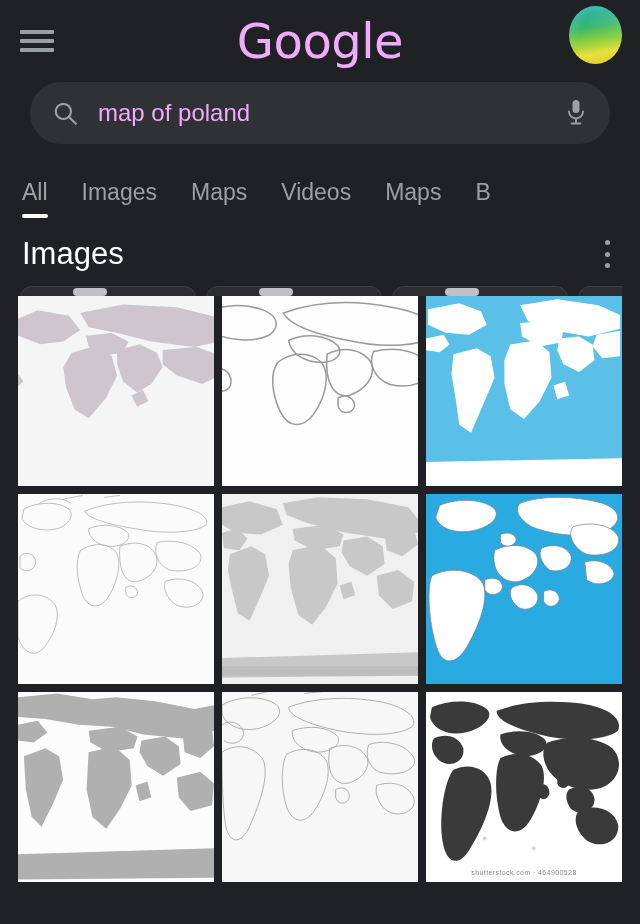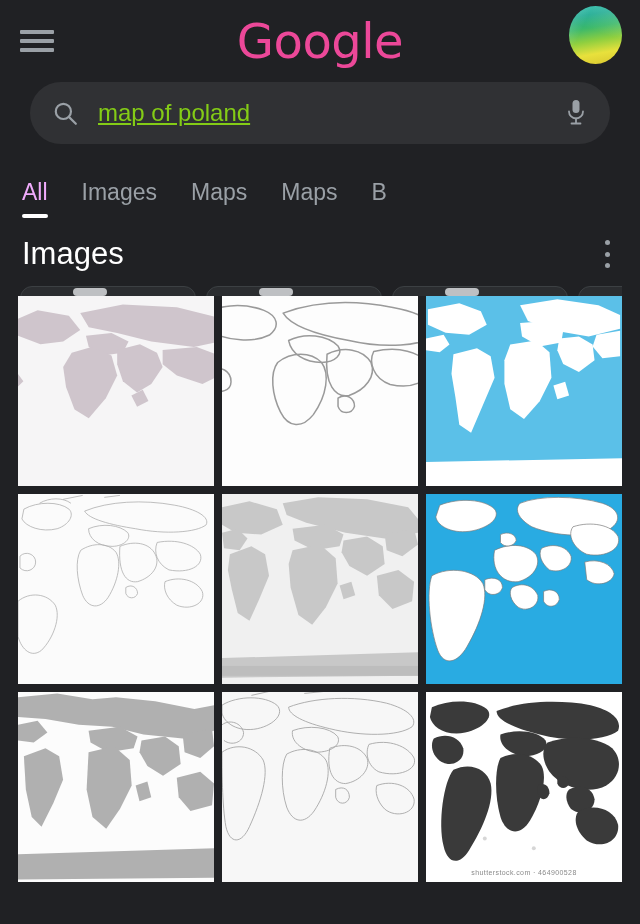--- a/index.html
+++ b/index.html
@@ -25,21 +25,21 @@
     cursor: pointer;
     padding: 2px 0;
   }
   .hamburger span {
     display: block; height: 4px; width: 100%;
     background: #9aa0a6; border-radius: 1px;
   }
   .logo {
     position: absolute;
     left: 50%; transform: translateX(-50%);
-    color: #ec4899;
+    color: #f0abfc;
     font-size: 48px;
     letter-spacing: -0.5px;
     font-family: "DejaVu Sans", sans-serif;
     font-weight: 400;
     line-height: 1;
   }
   .avatar {
     position: absolute; right: 18px; top: 6px;
     width: 53px; height: 58px;
     border-radius: 50%;
@@ -68,26 +68,25 @@
     height: 62px;
     background: #303134;
     border-radius: 32px;
     display: flex;
     align-items: center;
     padding: 0 22px;
   }
   .search-icon { width: 26px; height: 26px; flex: 0 0 auto; }
   .search-text {
     flex: 1 1 auto;
-    color: #84cc16;
+    color: #f0abfc;
     font-size: 24px;
     padding-left: 20px;
     white-space: nowrap;
     overflow: hidden;
-    text-decoration: underline;
   }
   .mic-icon { width: 24px; height: 30px; flex: 0 0 auto; }
 
   
   .tabs {
     display: flex;
     align-items: flex-end;
     height: 60px;
     padding: 0 22px;
     margin-top: 14px;
@@ -95,21 +94,21 @@
     overflow: hidden;
     white-space: nowrap;
   }
   .tab {
     color: #9aa0a6;
     font-size: 23px;
     padding-bottom: 12px;
     position: relative;
     flex: 0 0 auto;
   }
-  .tab.active { color: #f0abfc; }
+  .tab.active { color: #a3a3a3; }
   .tab.active::after {
     content: "";
     position: absolute;
     left: 0; right: 0; bottom: 0;
     height: 4px;
     background: #ffffff;
     border-radius: 2px;
   }
 
   
@@ -206,20 +205,21 @@
         <line x1="7.5" y1="25.5" x2="16.5" y2="25.5" stroke-linecap="round"></line>
       </svg>
     </span>
   </div>
 </div>
 
 <div class="tabs">
   <div class="tab active">All</div>
   <div class="tab">Images</div>
   <div class="tab">Maps</div>
+  <div class="tab">Videos</div>
   <div class="tab">Maps</div>
   <div class="tab">B</div>
 </div>
 
 <div class="section-head">
   <div class="section-title">Images</div>
   <div class="kebab">
     <i></i>
     <i></i>
     <i></i>

